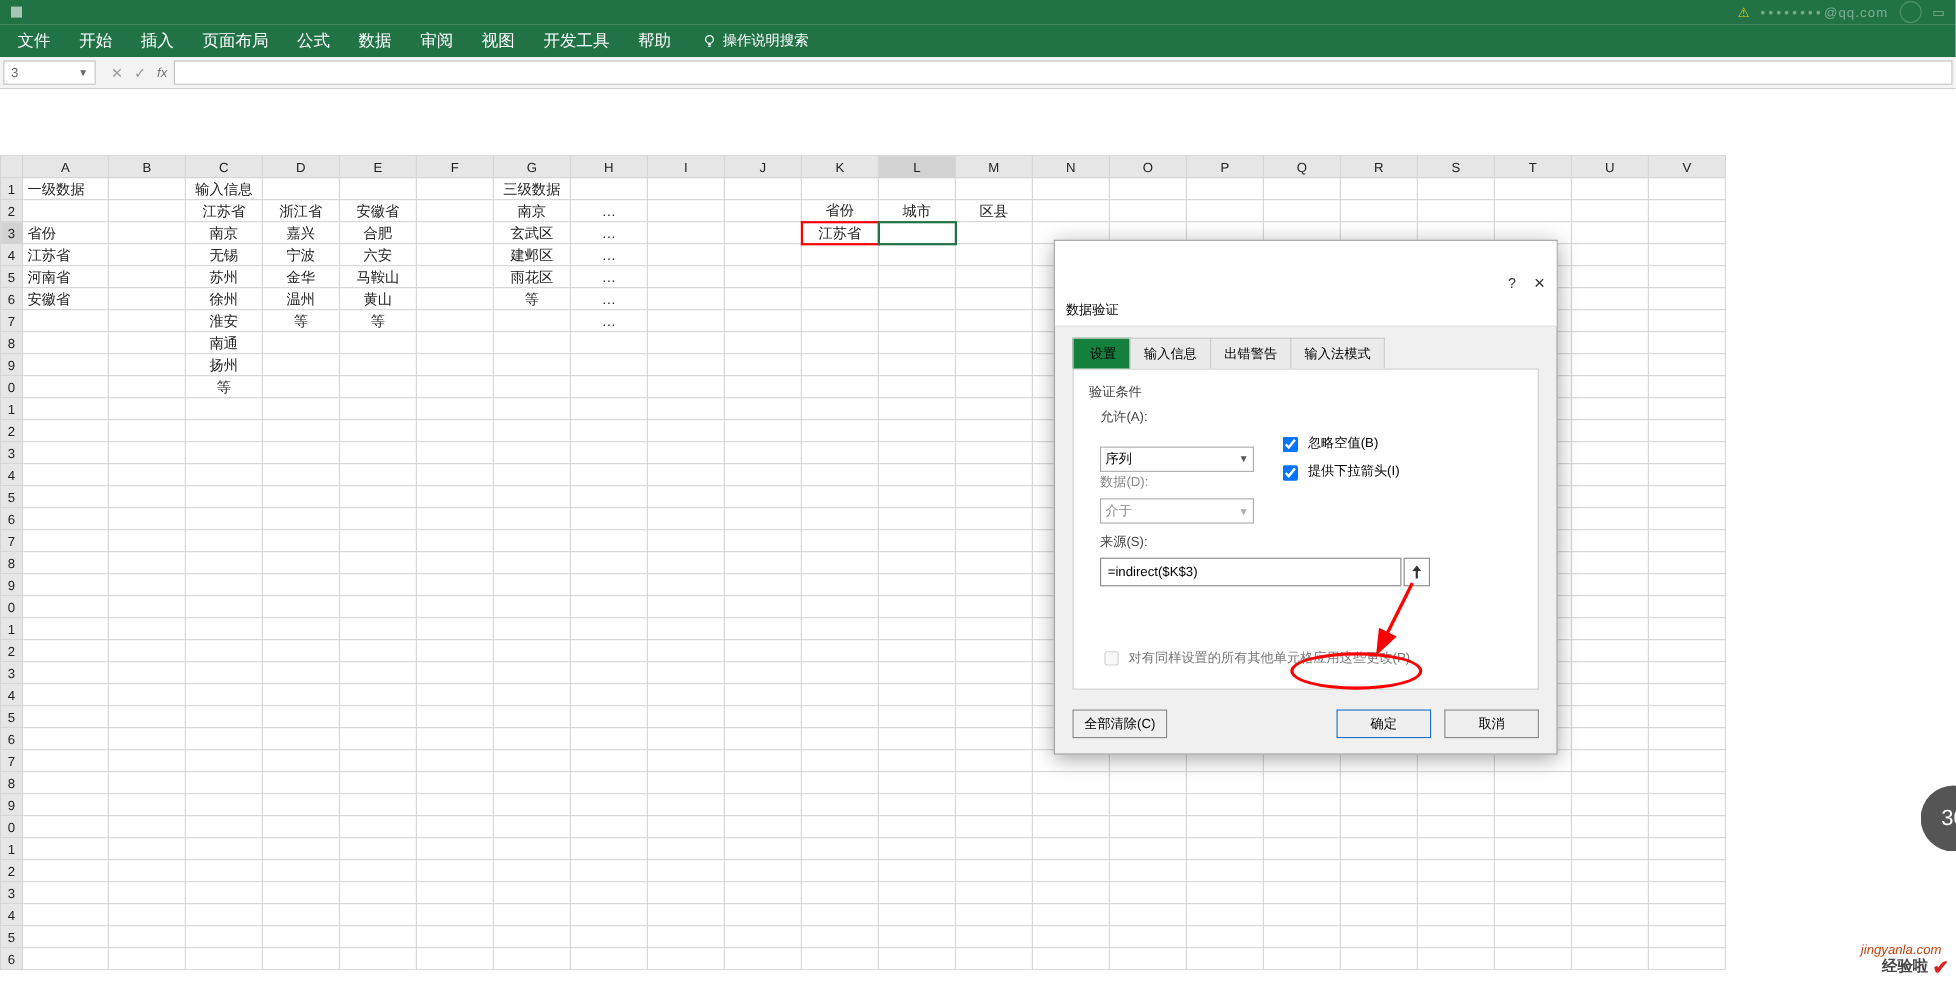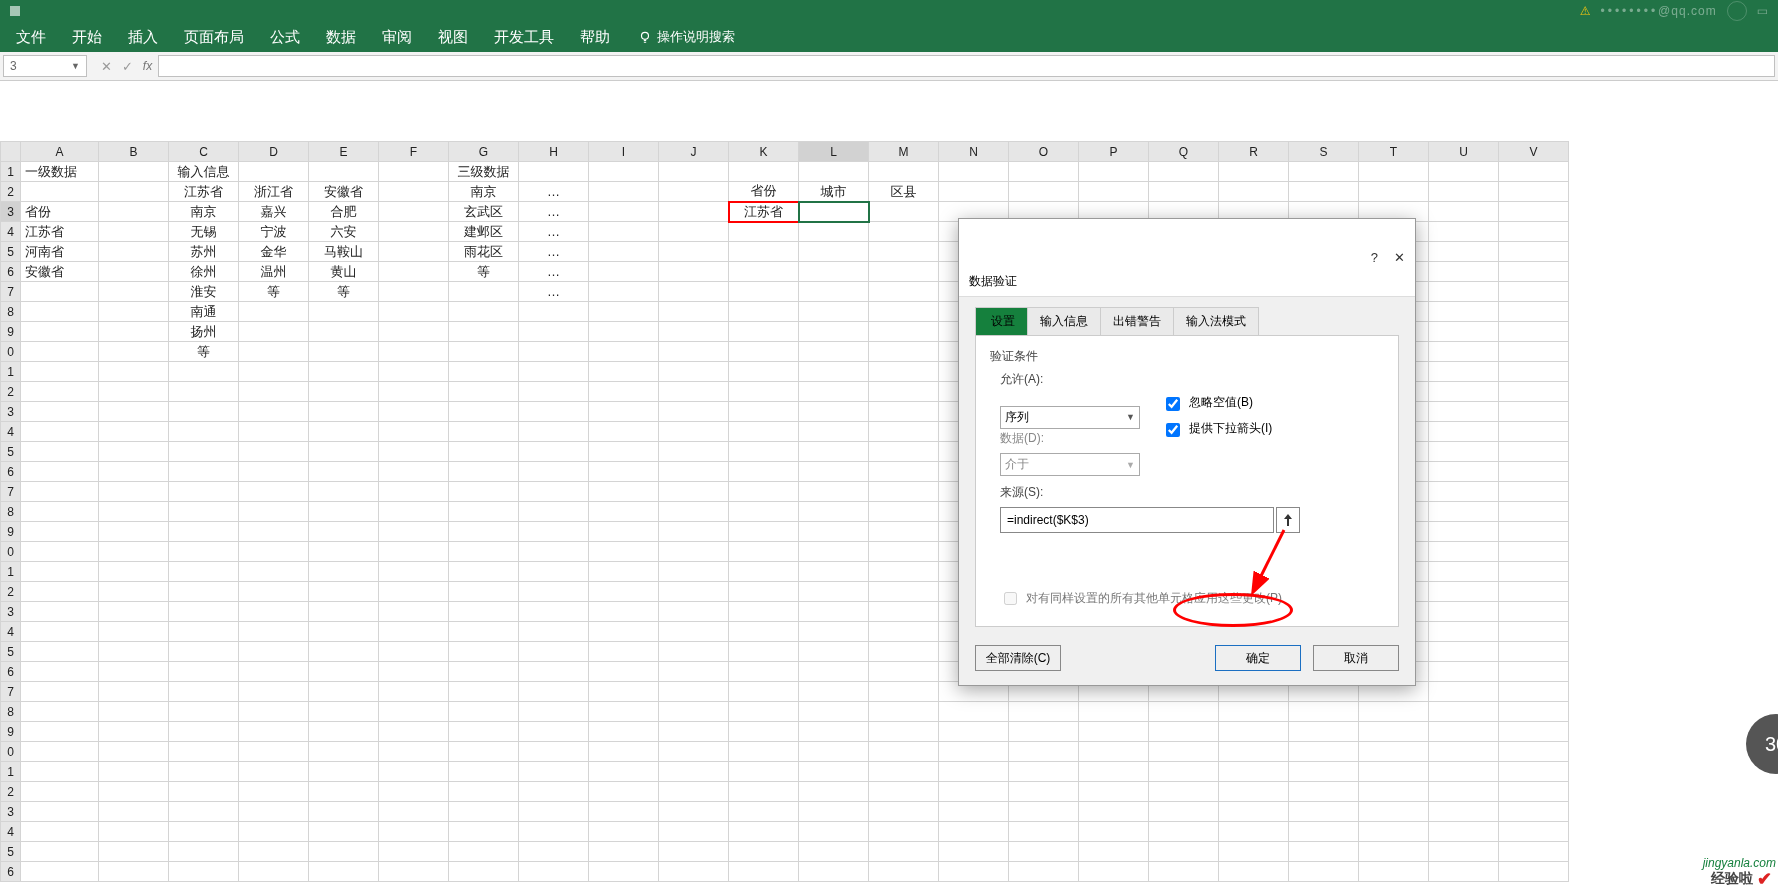--- a/index.html
+++ b/index.html
@@ -1141,14 +1141,14 @@
       </defs>
     <path d="M35 5 L10 55" stroke="#f00" stroke-width="3" fill="none" marker-end="url(#ah)"></path>
   </svg>
   <div class="oval-mark" style="left:214px; top:374px; width:120px; height:34px;"></div>
 </div>
 
 <div class="watermark">
   <span class="brand">经验啦</span>
     <span class="check">✔</span>
 </div>
-<div style="position:fixed; right:2px; bottom:24px; font-size:12px; color:#15803d; font-style:italic;">jingyanla.com</div>
+<div style="position:fixed; right:13px; bottom:24px; font-size:12px; color:#c2410c; font-style:italic;">jingyanla.com</div>
 <div style="position:fixed; right:-28px; bottom:120px; width:60px; height:60px; border-radius:50%; background:#555; color:#fff; display:flex; align-items:center; justify-content:center; font-size:20px;">30</div>
 
 </body></html>

